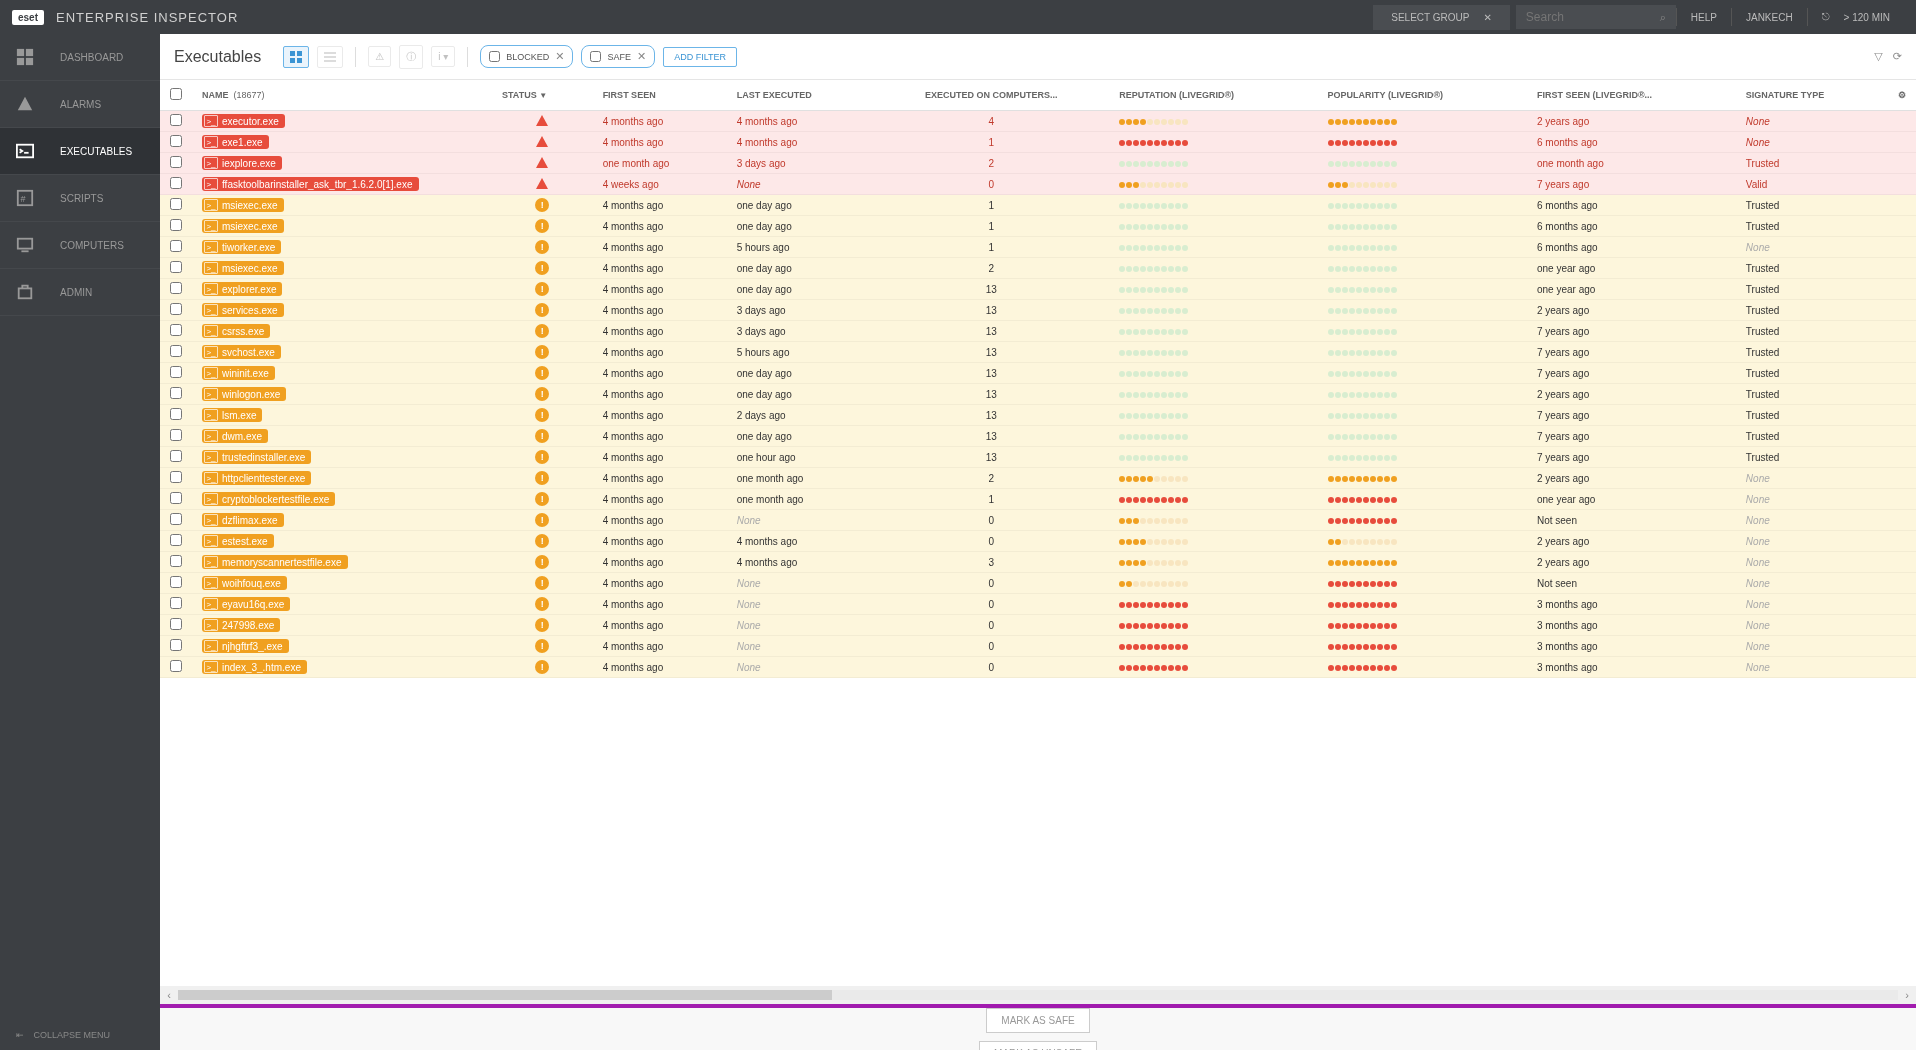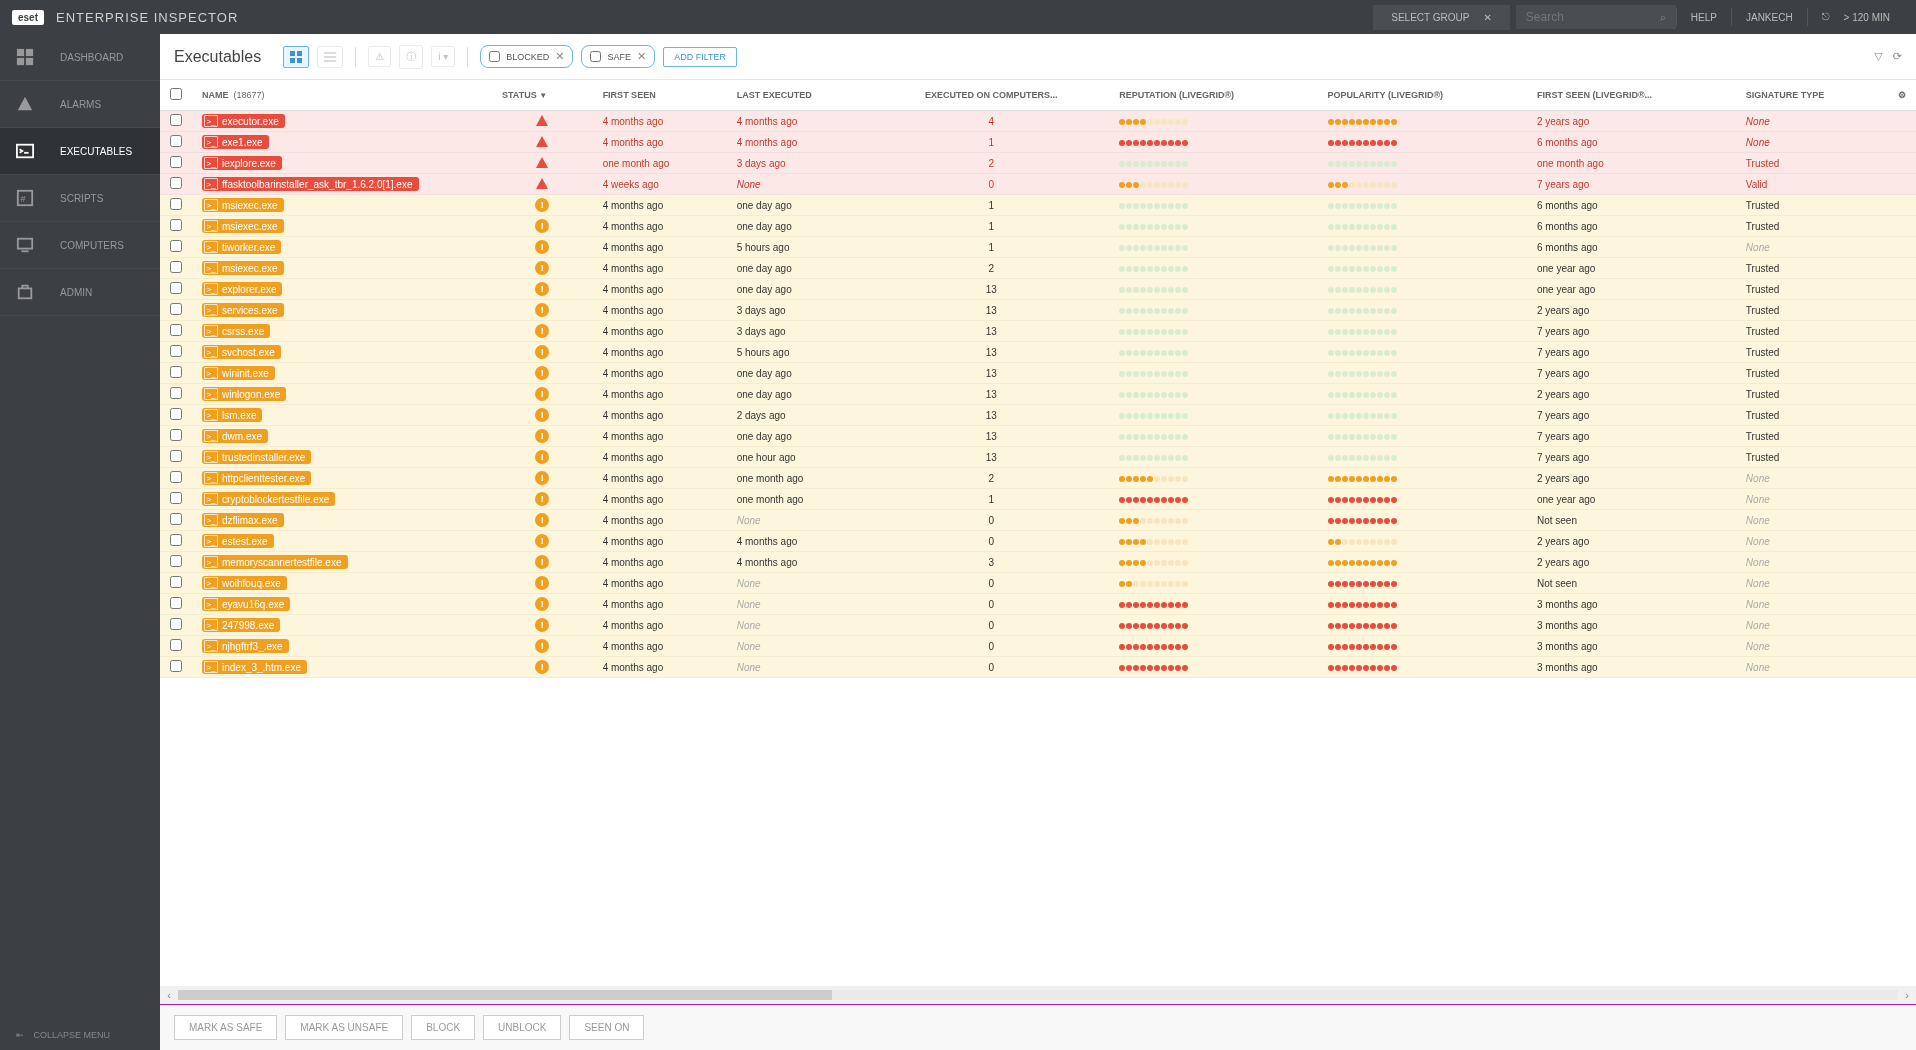--- a/index.html
+++ b/index.html
@@ -63,21 +63,21 @@
 .dot.y-on { background: #f0a020; }
 .dot.y-off { background: #f8e5c0; }
 .dot.r-on { background: #e74c3c; }
 td.center { text-align: center; }
 
 
 .hscroll { height: 18px; background: #f0f0f0; display: flex; align-items: center; }
 .hscroll .arrow { width: 18px; text-align: center; color: #888; cursor: pointer; }
 .hscroll .track { flex: 1; height: 10px; background: #eaeaea; position: relative; }
 .hscroll .thumb { position: absolute; left: 0; width: 38%; height: 100%; background: #ccc; }
-.footer { height: 46px; background: #f8f8f8; border-top: 1px solid #a21caf; display: flex; align-items: center; padding: 0 14px; gap: 8px; }
+.footer { height: 46px; background: #f8f8f8; border-top: 4px solid #a21caf; display: flex; align-items: center; padding: 0 14px; gap: 8px; flex-direction: column; }
 .footer .btn { border: 1px solid #ccc; background: #fff; color: #999; padding: 6px 14px; font-size: 10px; cursor: pointer; }
 
 input[type=checkbox] { width: 12px; height: 12px; }
 </style>
 </head>
 <body>
 
 <div class="topbar">
   <span class="logo-box">eset</span>
   <span class="app-title">ENTERPRISE INSPECTOR</span>

